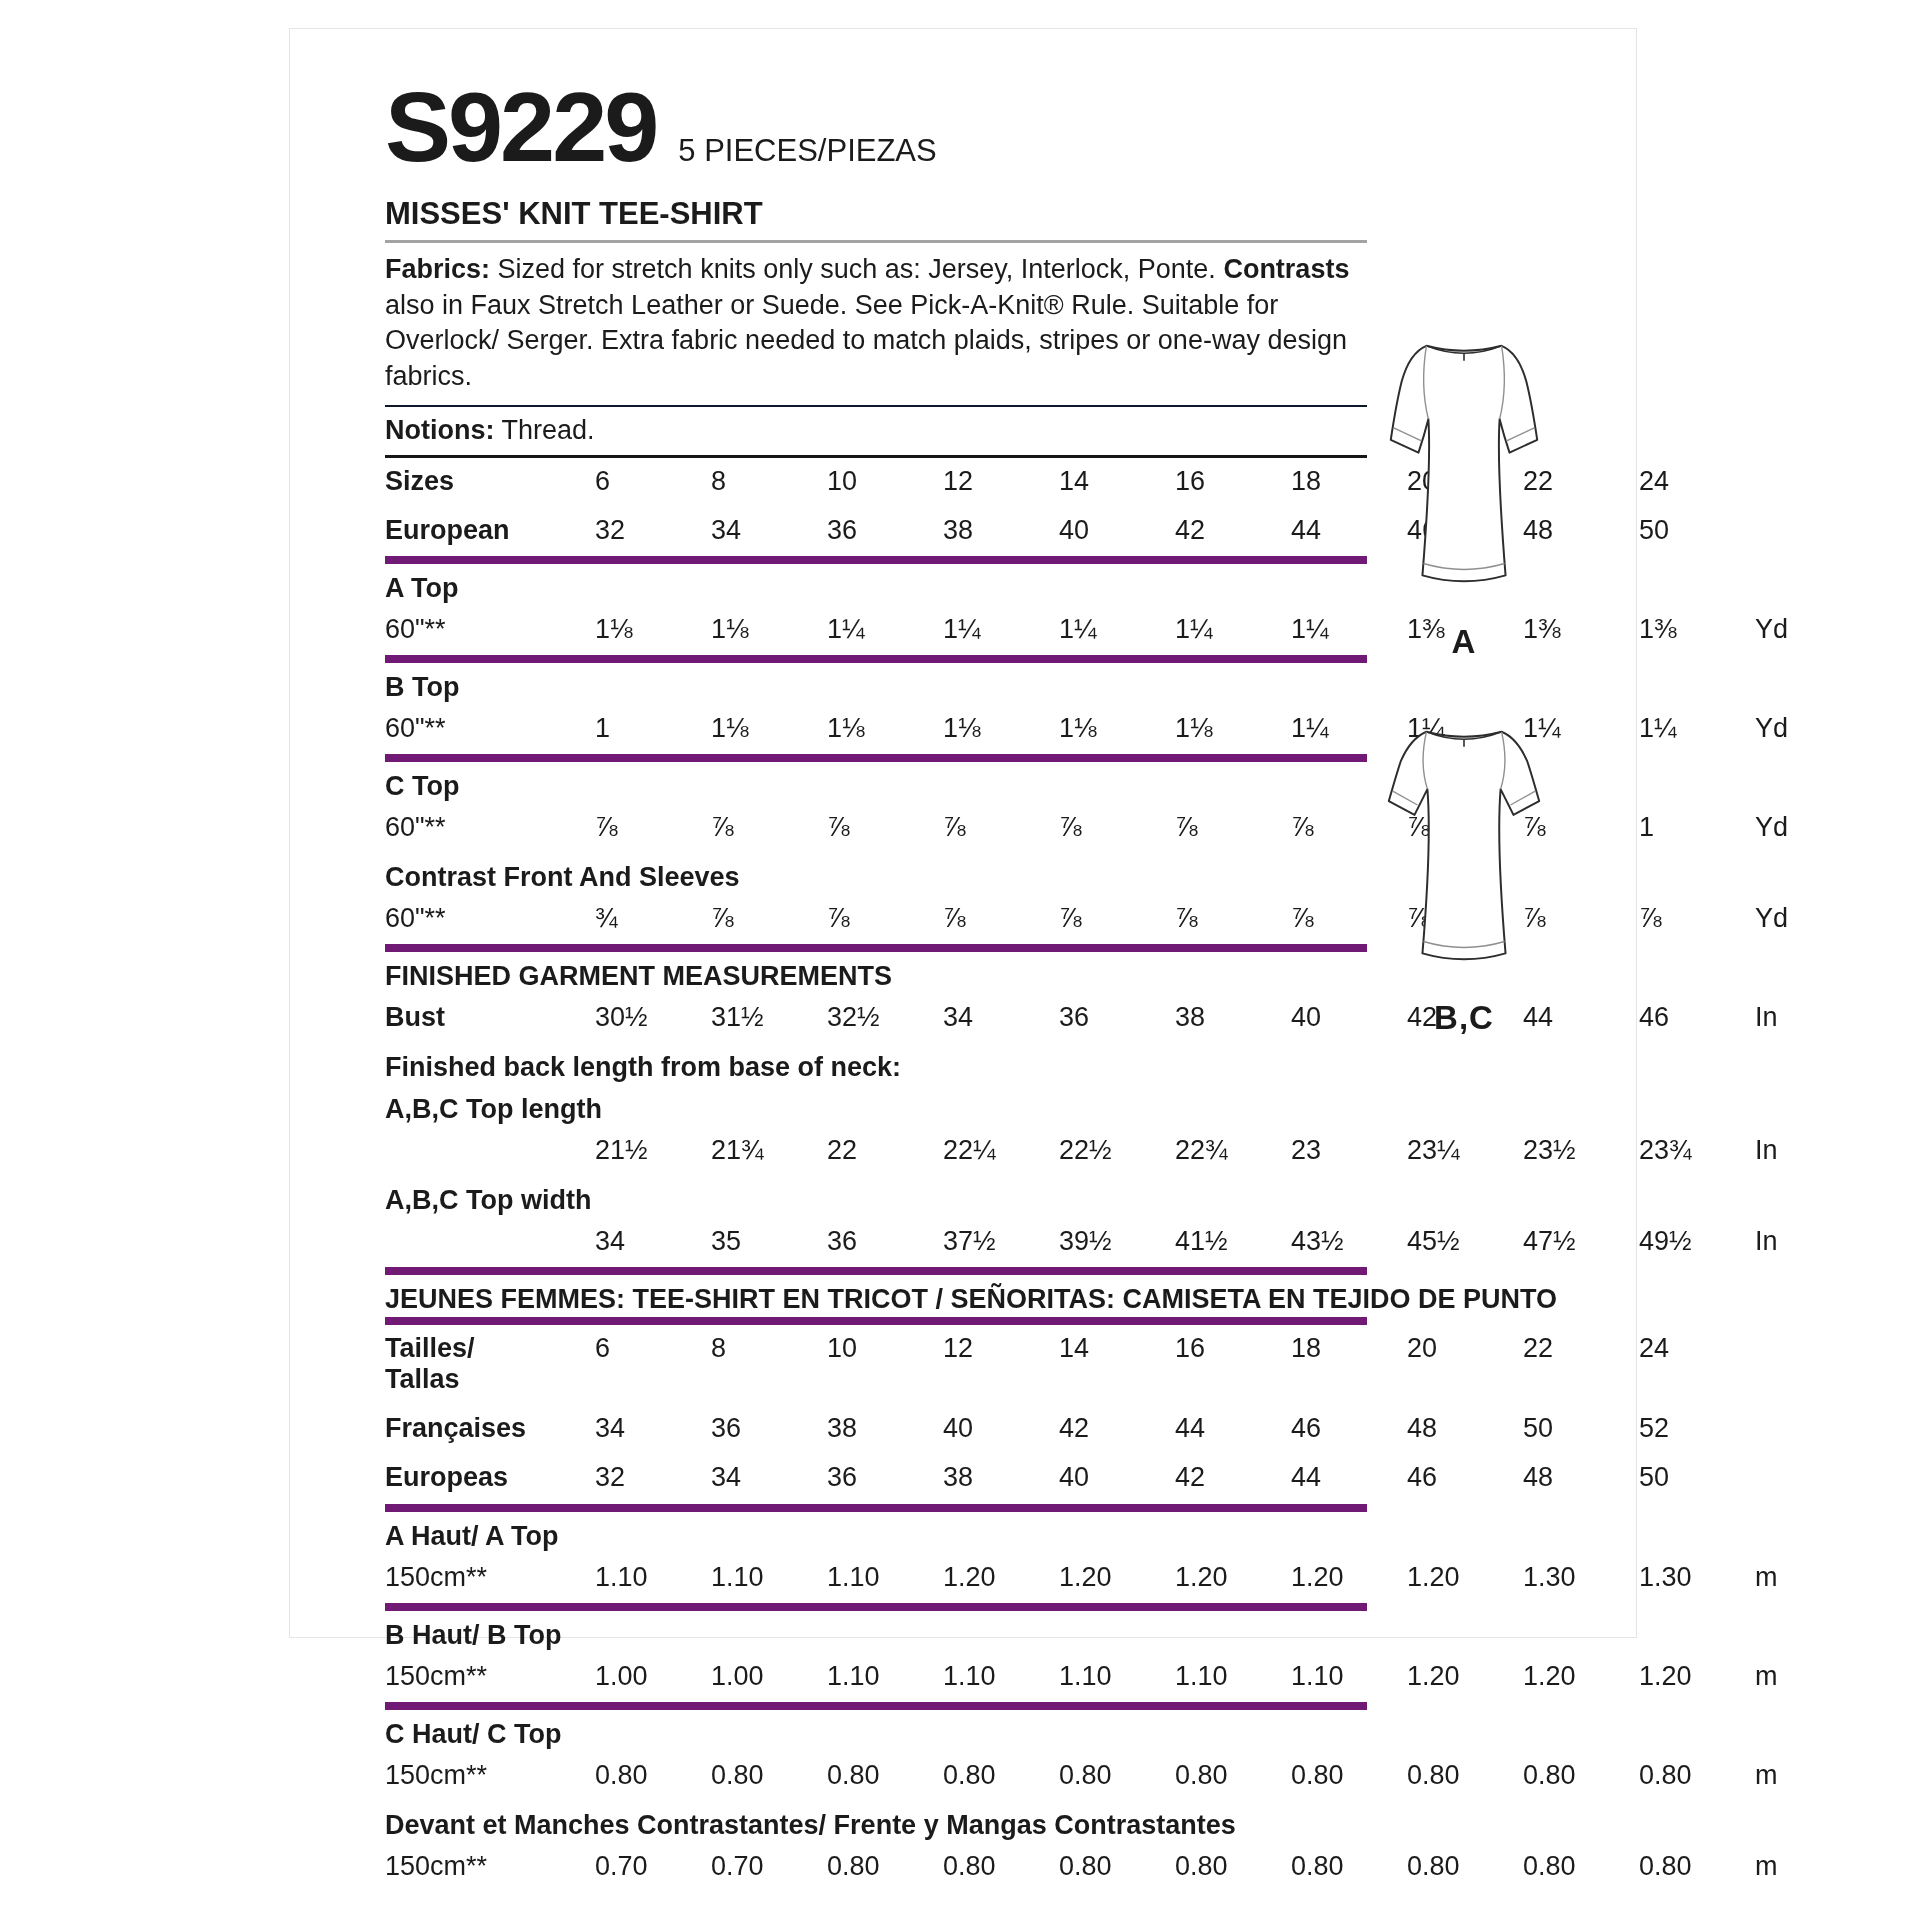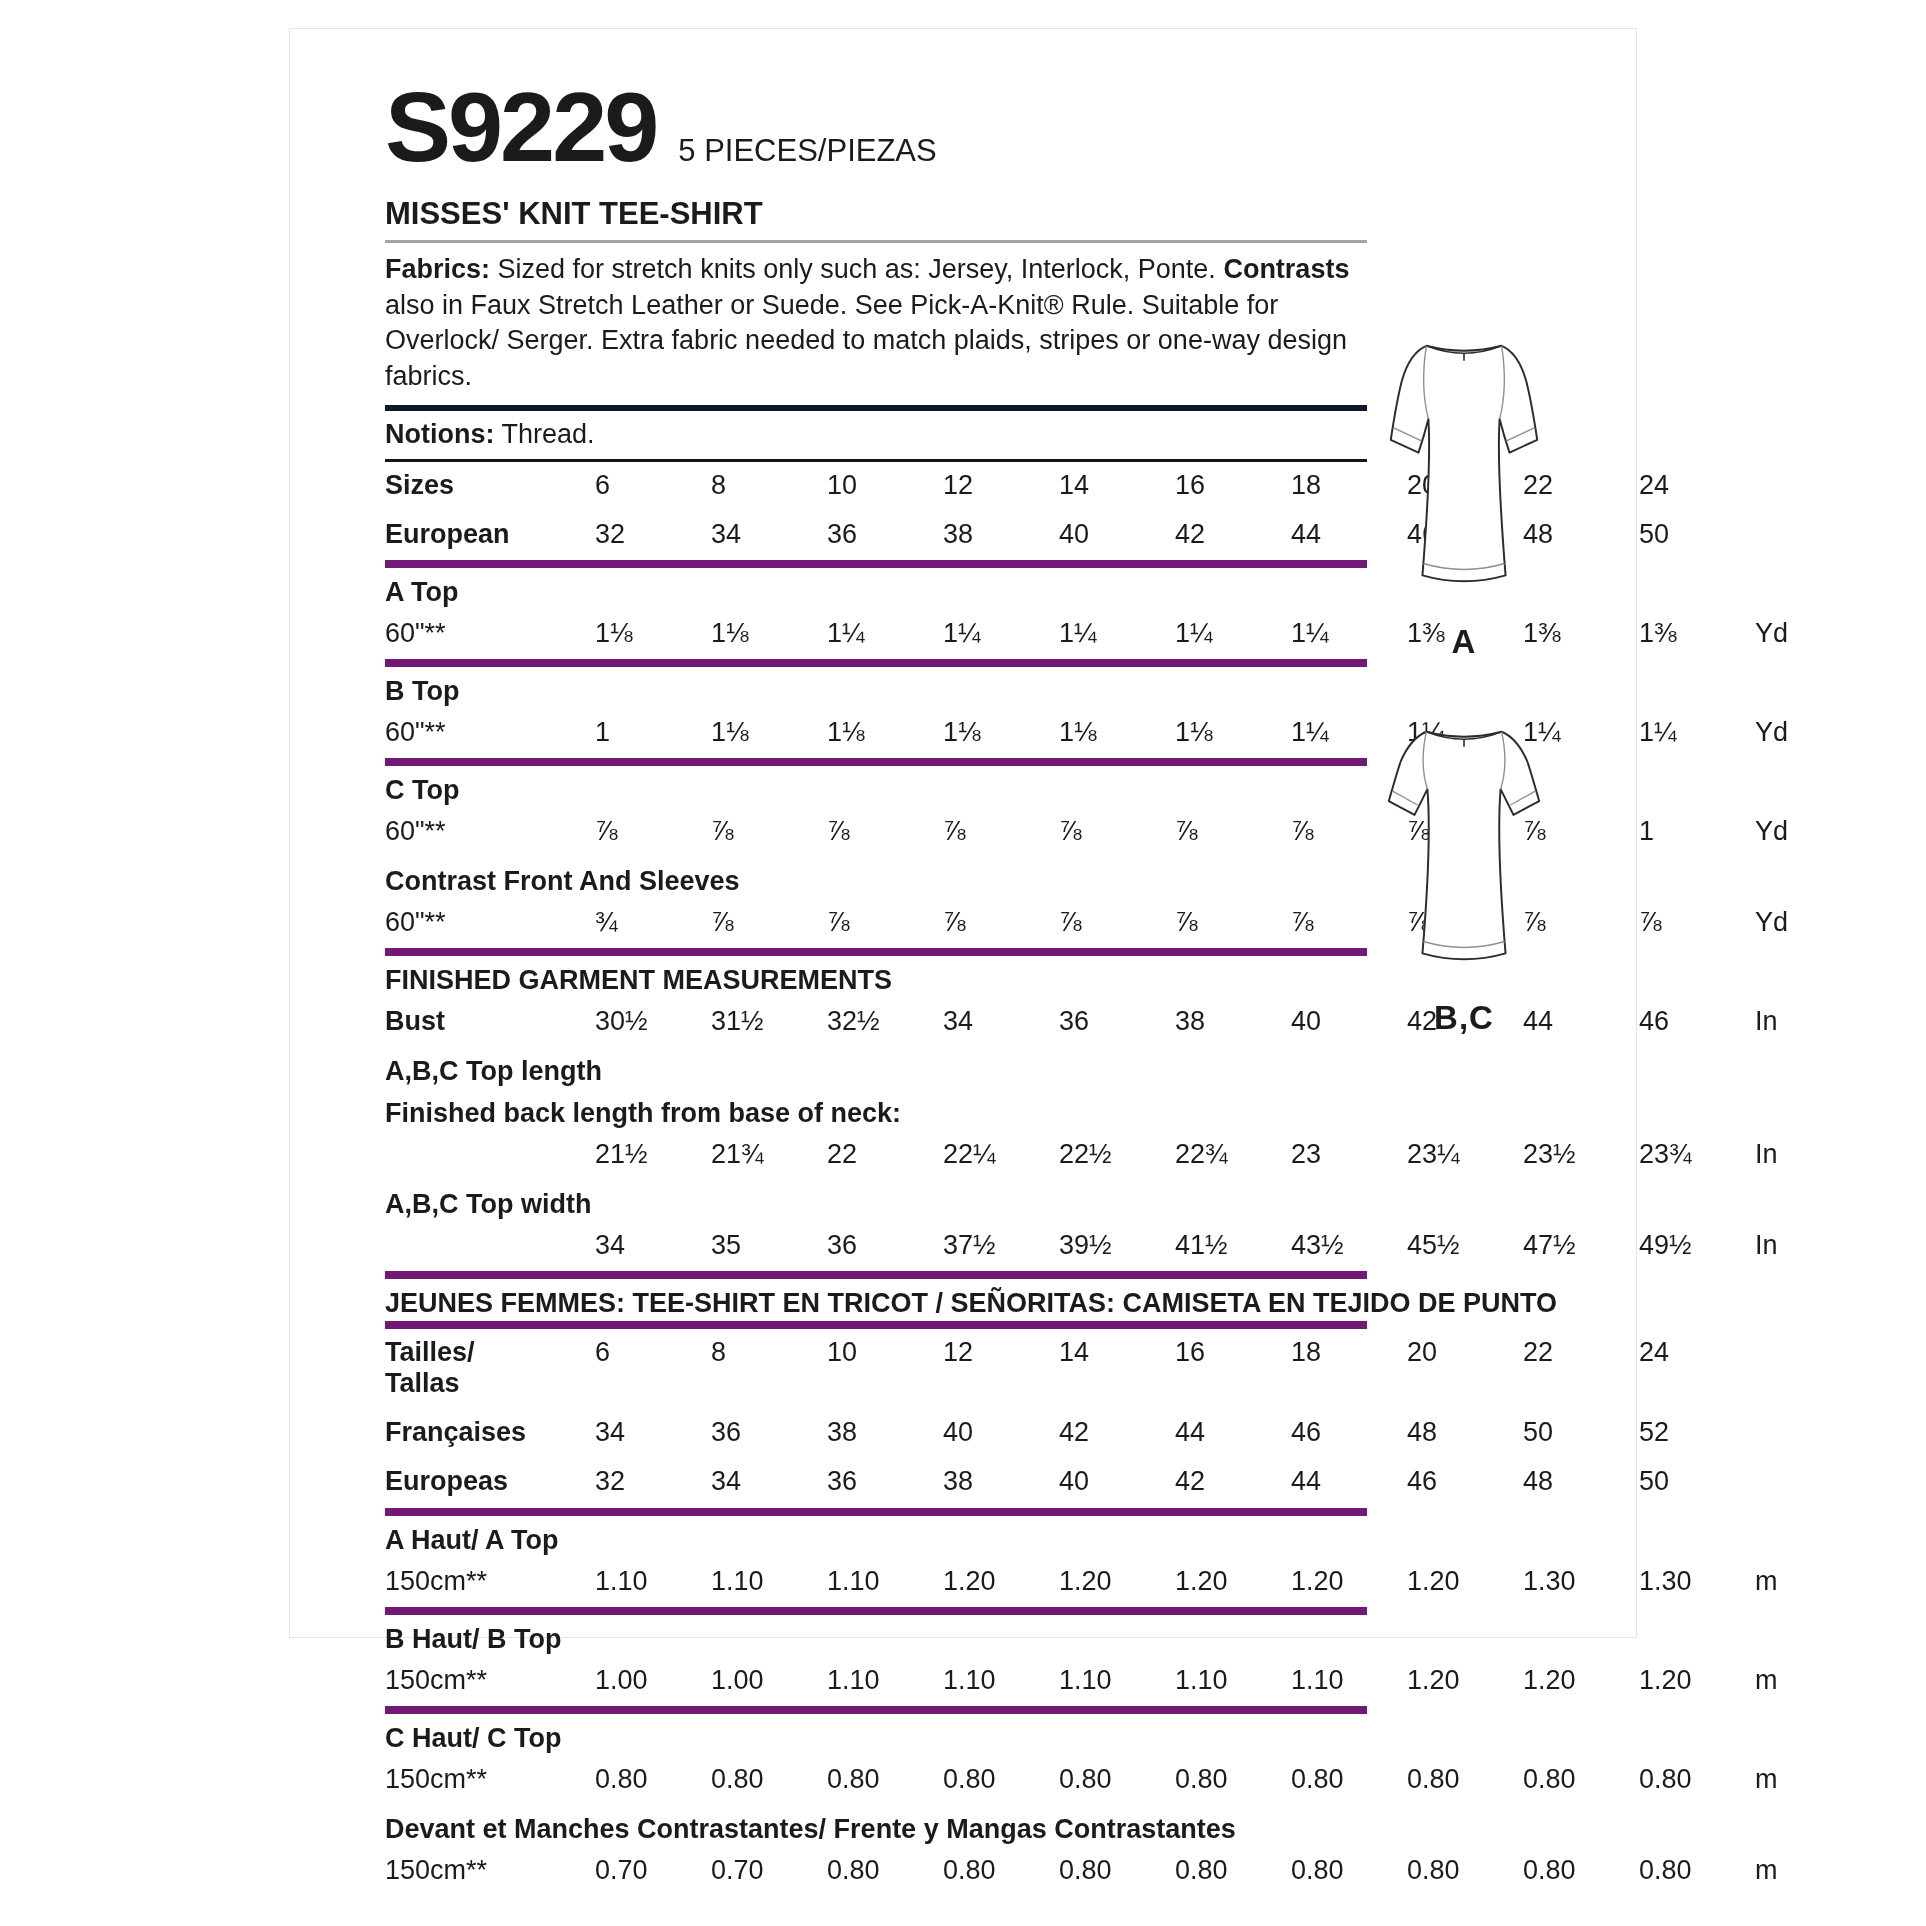--- a/index.html
+++ b/index.html
@@ -13,21 +13,21 @@
     background:#fff;border:1px solid #e5e5e5;box-sizing:border-box;
   }
   .content{
     position:absolute;left:95px;top:48px;width:982px;
   }
   
   .masthead{display:flex;align-items:baseline;gap:22px;margin:0 0 20px 0;}
   .pattern-number{font-size:99px;font-weight:bold;letter-spacing:-3px;line-height:1;}
   .pieces{font-size:31px;letter-spacing:0;}
   .doc-title{font-size:31px;font-weight:bold;border-bottom:3px solid #a3a3a3;padding-bottom:8px;margin-bottom:0;}
-  .para{font-size:27px;line-height:1.32;padding:9px 0 10px;border-bottom:6px solid #0f172a;margin:0;}
+  .para{font-size:27px;line-height:1.32;padding:9px 0 10px;border-bottom:2px solid #0f172a;margin:0;}
   .para b{font-weight:bold;}
   .notions-line{font-size:27px;padding:8px 0 9px;border-bottom:3px solid #161616;margin:0;}
   
   .size-table{width:982px;}
   .t-row{display:grid;grid-template-columns:170px repeat(10,76px) 50px;align-items:baseline;gap:40px;}
   .t-row .cell{font-size:27px;line-height:1.15;}
   .t-row.data .cell{padding:8px 0 10px;}
   .t-row.section .cell{grid-column:1 / -1;font-weight:bold;padding:9px 0 2px;}
   .t-row .label.bold{font-weight:bold;}
   .t-row .val, .t-row .unit{white-space:nowrap;}
@@ -164,24 +164,24 @@
           <div class="cell val">34</div>
           <div class="cell val">36</div>
           <div class="cell val">38</div>
           <div class="cell val">40</div>
           <div class="cell val">42</div>
           <div class="cell val">44</div>
           <div class="cell val">46</div>
           <div class="cell unit">In</div>
         </div>
         <div class="t-row section">
+          <div class="cell section-label">Finished back length from base of neck:</div>
+        </div>
+        <div class="t-row section">
           <div class="cell section-label">A,B,C Top length</div>
-        </div>
-        <div class="t-row section">
-          <div class="cell section-label">Finished back length from base of neck:</div>
         </div>
         <div class="t-row data">
           <div class="cell label"></div>
           <div class="cell val">21½</div>
           <div class="cell val">21¾</div>
           <div class="cell val">22</div>
           <div class="cell val">22¼</div>
           <div class="cell val">22½</div>
           <div class="cell val">22¾</div>
           <div class="cell val">23</div>

